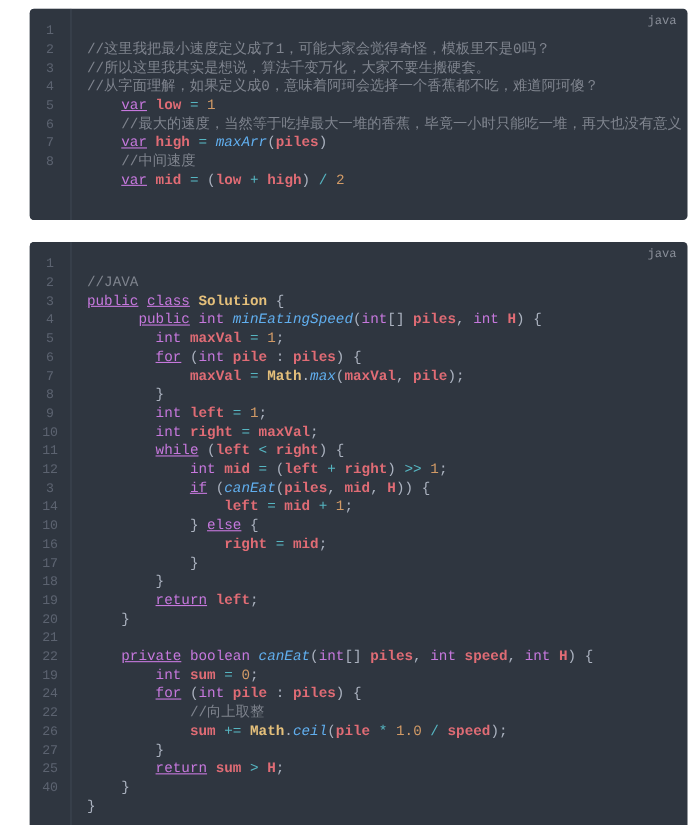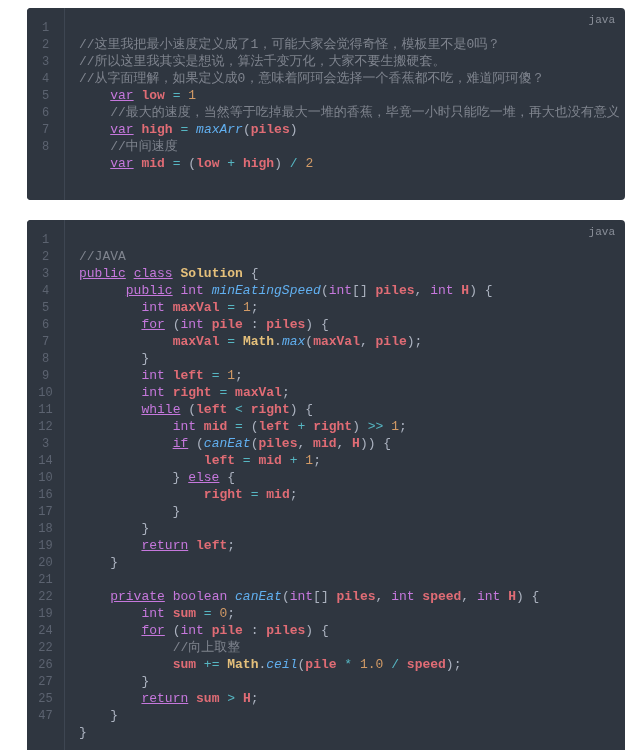--- a/index.html
+++ b/index.html
@@ -99,17 +99,17 @@
         <div>19</div>
         <div>20</div>
         <div>21</div>
         <div>22</div>
         <div>19</div>
         <div>24</div>
         <div>22</div>
         <div>26</div>
         <div>27</div>
         <div>25</div>
-        <div>47</div>
+        <div>40</div>
       </div>
       <div class="code"><span class="line"><span class="c">//JAVA</span></span><span class="line"><span class="kw">public</span><span class="p"> </span><span class="kw">class</span><span class="p"> </span><span class="cls">Solution</span><span class="p"> {</span></span><span class="line"><span class="p">      </span><span class="kw">public</span><span class="p"> </span><span class="ty">int</span><span class="p"> </span><span class="fn">minEatingSpeed</span><span class="p">(</span><span class="ty">int</span><span class="p">[] </span><span class="va">piles</span><span class="p">, </span><span class="ty">int</span><span class="p"> </span><span class="va">H</span><span class="p">) {</span></span><span class="line"><span class="p">        </span><span class="ty">int</span><span class="p"> </span><span class="va">maxVal</span><span class="p"> </span><span class="op">=</span><span class="p"> </span><span class="nu">1</span><span class="p">;</span></span><span class="line"><span class="p">        </span><span class="kw">for</span><span class="p"> (</span><span class="ty">int</span><span class="p"> </span><span class="va">pile</span><span class="p"> : </span><span class="va">piles</span><span class="p">) {</span></span><span class="line"><span class="p">            </span><span class="va">maxVal</span><span class="p"> </span><span class="op">=</span><span class="p"> </span><span class="cls">Math</span><span class="p">.</span><span class="fn">max</span><span class="p">(</span><span class="va">maxVal</span><span class="p">, </span><span class="va">pile</span><span class="p">);</span></span><span class="line"><span class="p">        }</span></span><span class="line"><span class="p">        </span><span class="ty">int</span><span class="p"> </span><span class="va">left</span><span class="p"> </span><span class="op">=</span><span class="p"> </span><span class="nu">1</span><span class="p">;</span></span><span class="line"><span class="p">        </span><span class="ty">int</span><span class="p"> </span><span class="va">right</span><span class="p"> </span><span class="op">=</span><span class="p"> </span><span class="va">maxVal</span><span class="p">;</span></span><span class="line"><span class="p">        </span><span class="kw">while</span><span class="p"> (</span><span class="va">left</span><span class="p"> </span><span class="op">&lt;</span><span class="p"> </span><span class="va">right</span><span class="p">) {</span></span><span class="line"><span class="p">            </span><span class="ty">int</span><span class="p"> </span><span class="va">mid</span><span class="p"> </span><span class="op">=</span><span class="p"> (</span><span class="va">left</span><span class="p"> </span><span class="op">+</span><span class="p"> </span><span class="va">right</span><span class="p">) </span><span class="op">&gt;&gt;</span><span class="p"> </span><span class="nu">1</span><span class="p">;</span></span><span class="line"><span class="p">            </span><span class="kw">if</span><span class="p"> (</span><span class="fn">canEat</span><span class="p">(</span><span class="va">piles</span><span class="p">, </span><span class="va">mid</span><span class="p">, </span><span class="va">H</span><span class="p">)) {</span></span><span class="line"><span class="p">                </span><span class="va">left</span><span class="p"> </span><span class="op">=</span><span class="p"> </span><span class="va">mid</span><span class="p"> </span><span class="op">+</span><span class="p"> </span><span class="nu">1</span><span class="p">;</span></span><span class="line"><span class="p">            } </span><span class="kw">else</span><span class="p"> {</span></span><span class="line"><span class="p">                </span><span class="va">right</span><span class="p"> </span><span class="op">=</span><span class="p"> </span><span class="va">mid</span><span class="p">;</span></span><span class="line"><span class="p">            }</span></span><span class="line"><span class="p">        }</span></span><span class="line"><span class="p">        </span><span class="kw">return</span><span class="p"> </span><span class="va">left</span><span class="p">;</span></span><span class="line"><span class="p">    }</span></span><span class="line"><span class="p"> </span></span><span class="line"><span class="p">    </span><span class="kw">private</span><span class="p"> </span><span class="ty">boolean</span><span class="p"> </span><span class="fn">canEat</span><span class="p">(</span><span class="ty">int</span><span class="p">[] </span><span class="va">piles</span><span class="p">, </span><span class="ty">int</span><span class="p"> </span><span class="va">speed</span><span class="p">, </span><span class="ty">int</span><span class="p"> </span><span class="va">H</span><span class="p">) {</span></span><span class="line"><span class="p">        </span><span class="ty">int</span><span class="p"> </span><span class="va">sum</span><span class="p"> </span><span class="op">=</span><span class="p"> </span><span class="nu">0</span><span class="p">;</span></span><span class="line"><span class="p">        </span><span class="kw">for</span><span class="p"> (</span><span class="ty">int</span><span class="p"> </span><span class="va">pile</span><span class="p"> : </span><span class="va">piles</span><span class="p">) {</span></span><span class="line"><span class="p">            </span><span class="c">//向上取整</span></span><span class="line"><span class="p">            </span><span class="va">sum</span><span class="p"> </span><span class="op">+=</span><span class="p"> </span><span class="cls">Math</span><span class="p">.</span><span class="fn">ceil</span><span class="p">(</span><span class="va">pile</span><span class="p"> </span><span class="op">*</span><span class="p"> </span><span class="nu">1.0</span><span class="p"> </span><span class="op">/</span><span class="p"> </span><span class="va">speed</span><span class="p">);</span></span><span class="line"><span class="p">        }</span></span><span class="line"><span class="p">        </span><span class="kw">return</span><span class="p"> </span><span class="va">sum</span><span class="p"> </span><span class="op">&gt;</span><span class="p"> </span><span class="va">H</span><span class="p">;</span></span><span class="line"><span class="p">    }</span></span><span class="line"><span class="p">}</span></span></div>
     </div>
   </div>
 
 </body></html>

